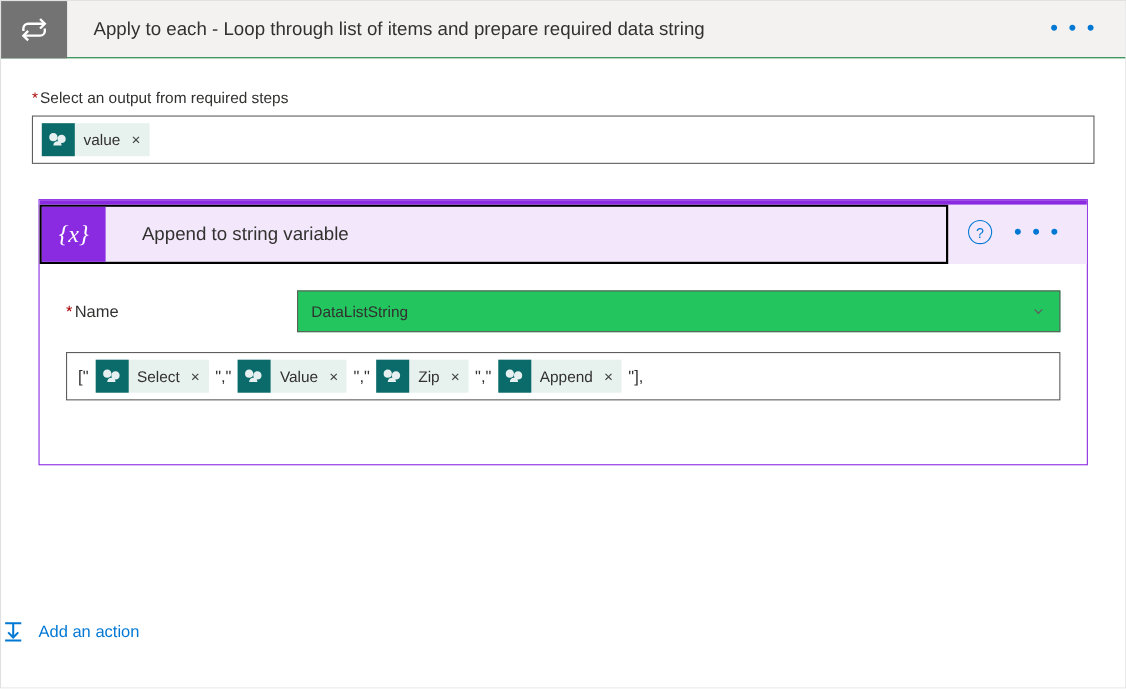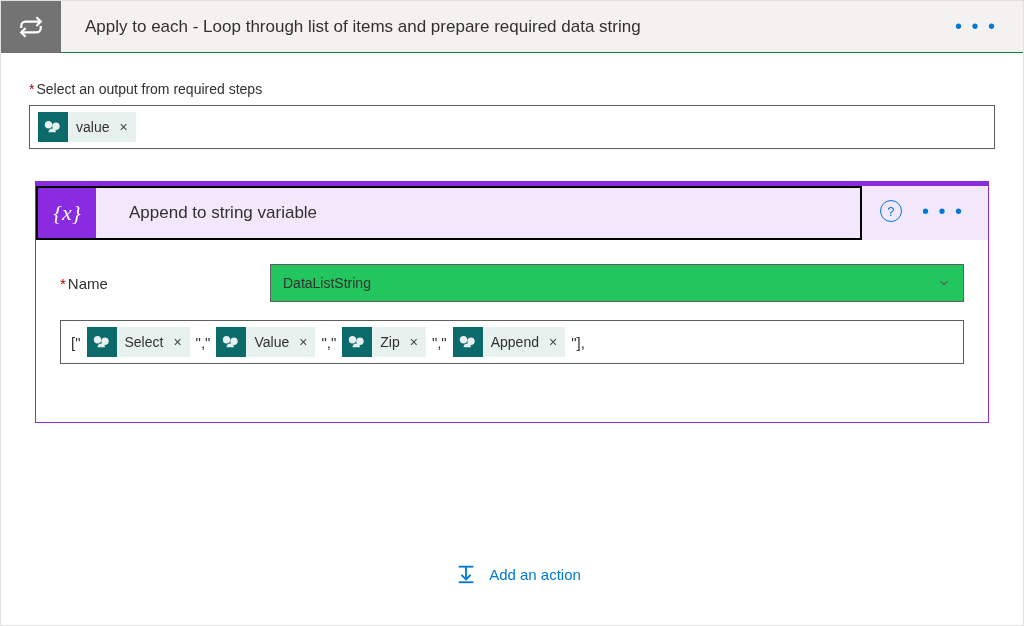--- a/index.html
+++ b/index.html
@@ -36,21 +36,21 @@
   .inner-body { padding: 24px 24px 0 24px; }
   .form-row { display: flex; align-items: center; margin-bottom: 18px; }
   .form-label { width: 210px; font-size: 15px; color: #323130; }
   .form-control { flex: 1; }
 
   .select-box { border: 1px solid #605e5c; height: 38px; display: flex; align-items: center; padding: 0 12px; justify-content: space-between; background: #22c55e; cursor: pointer; }
 
   .value-box { border: 1px solid #605e5c; min-height: 44px; display: flex; align-items: center; flex-wrap: wrap; gap: 4px; padding: 4px 8px; background: #fff; }
   .literal { color: #323130; font-size: 15px; padding: 0 2px; }
 
-  .add-action { position: absolute; left: 12px; right: 0; bottom: 40px; display: flex; align-items: center; justify-content: center; gap: 12px; color: #0078d4; font-size: 15px; cursor: pointer; }
+  .add-action { position: absolute; left: 0; right: 0; bottom: 40px; display: flex; align-items: center; gap: 12px; color: #0078d4; font-size: 15px; cursor: pointer; }
   .add-icon-svg { display: block; }
 
   .chevron-down { width: 14px; height: 14px; }
   .loop-svg { display: block; }
   .sp-svg { display: block; }
 </style>
 </head>
 <body>
 
 <div class="canvas">

